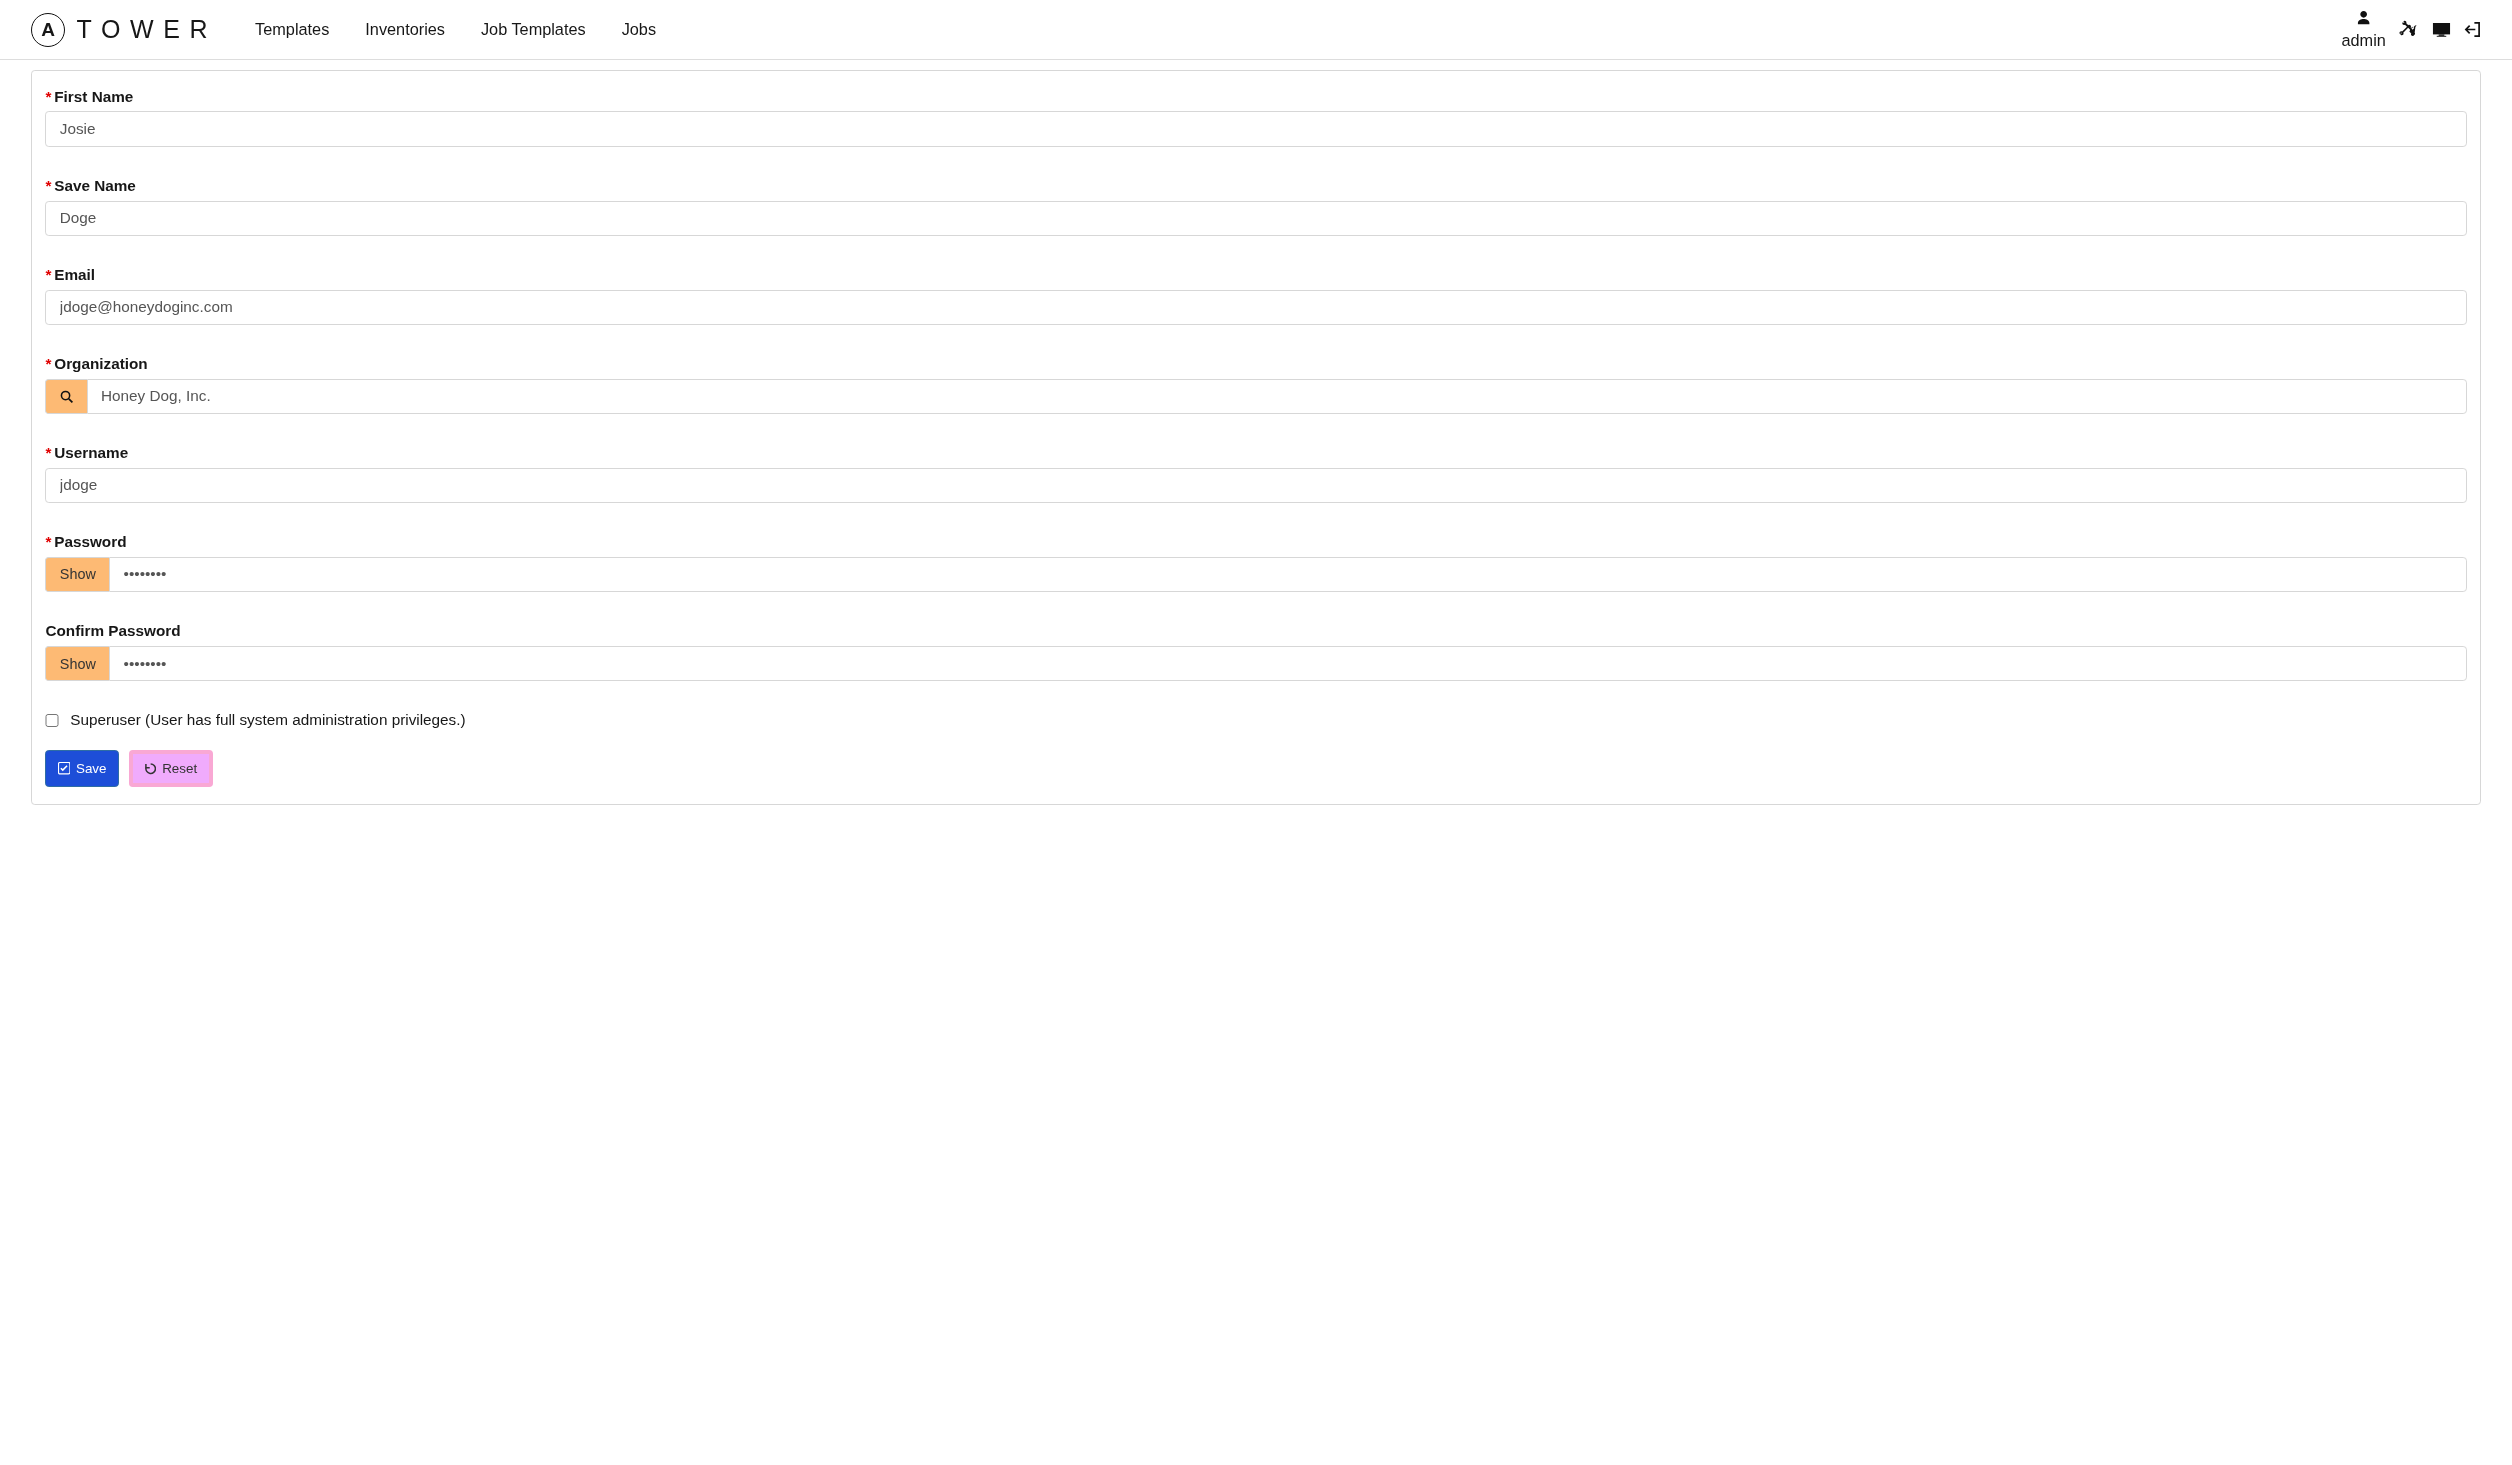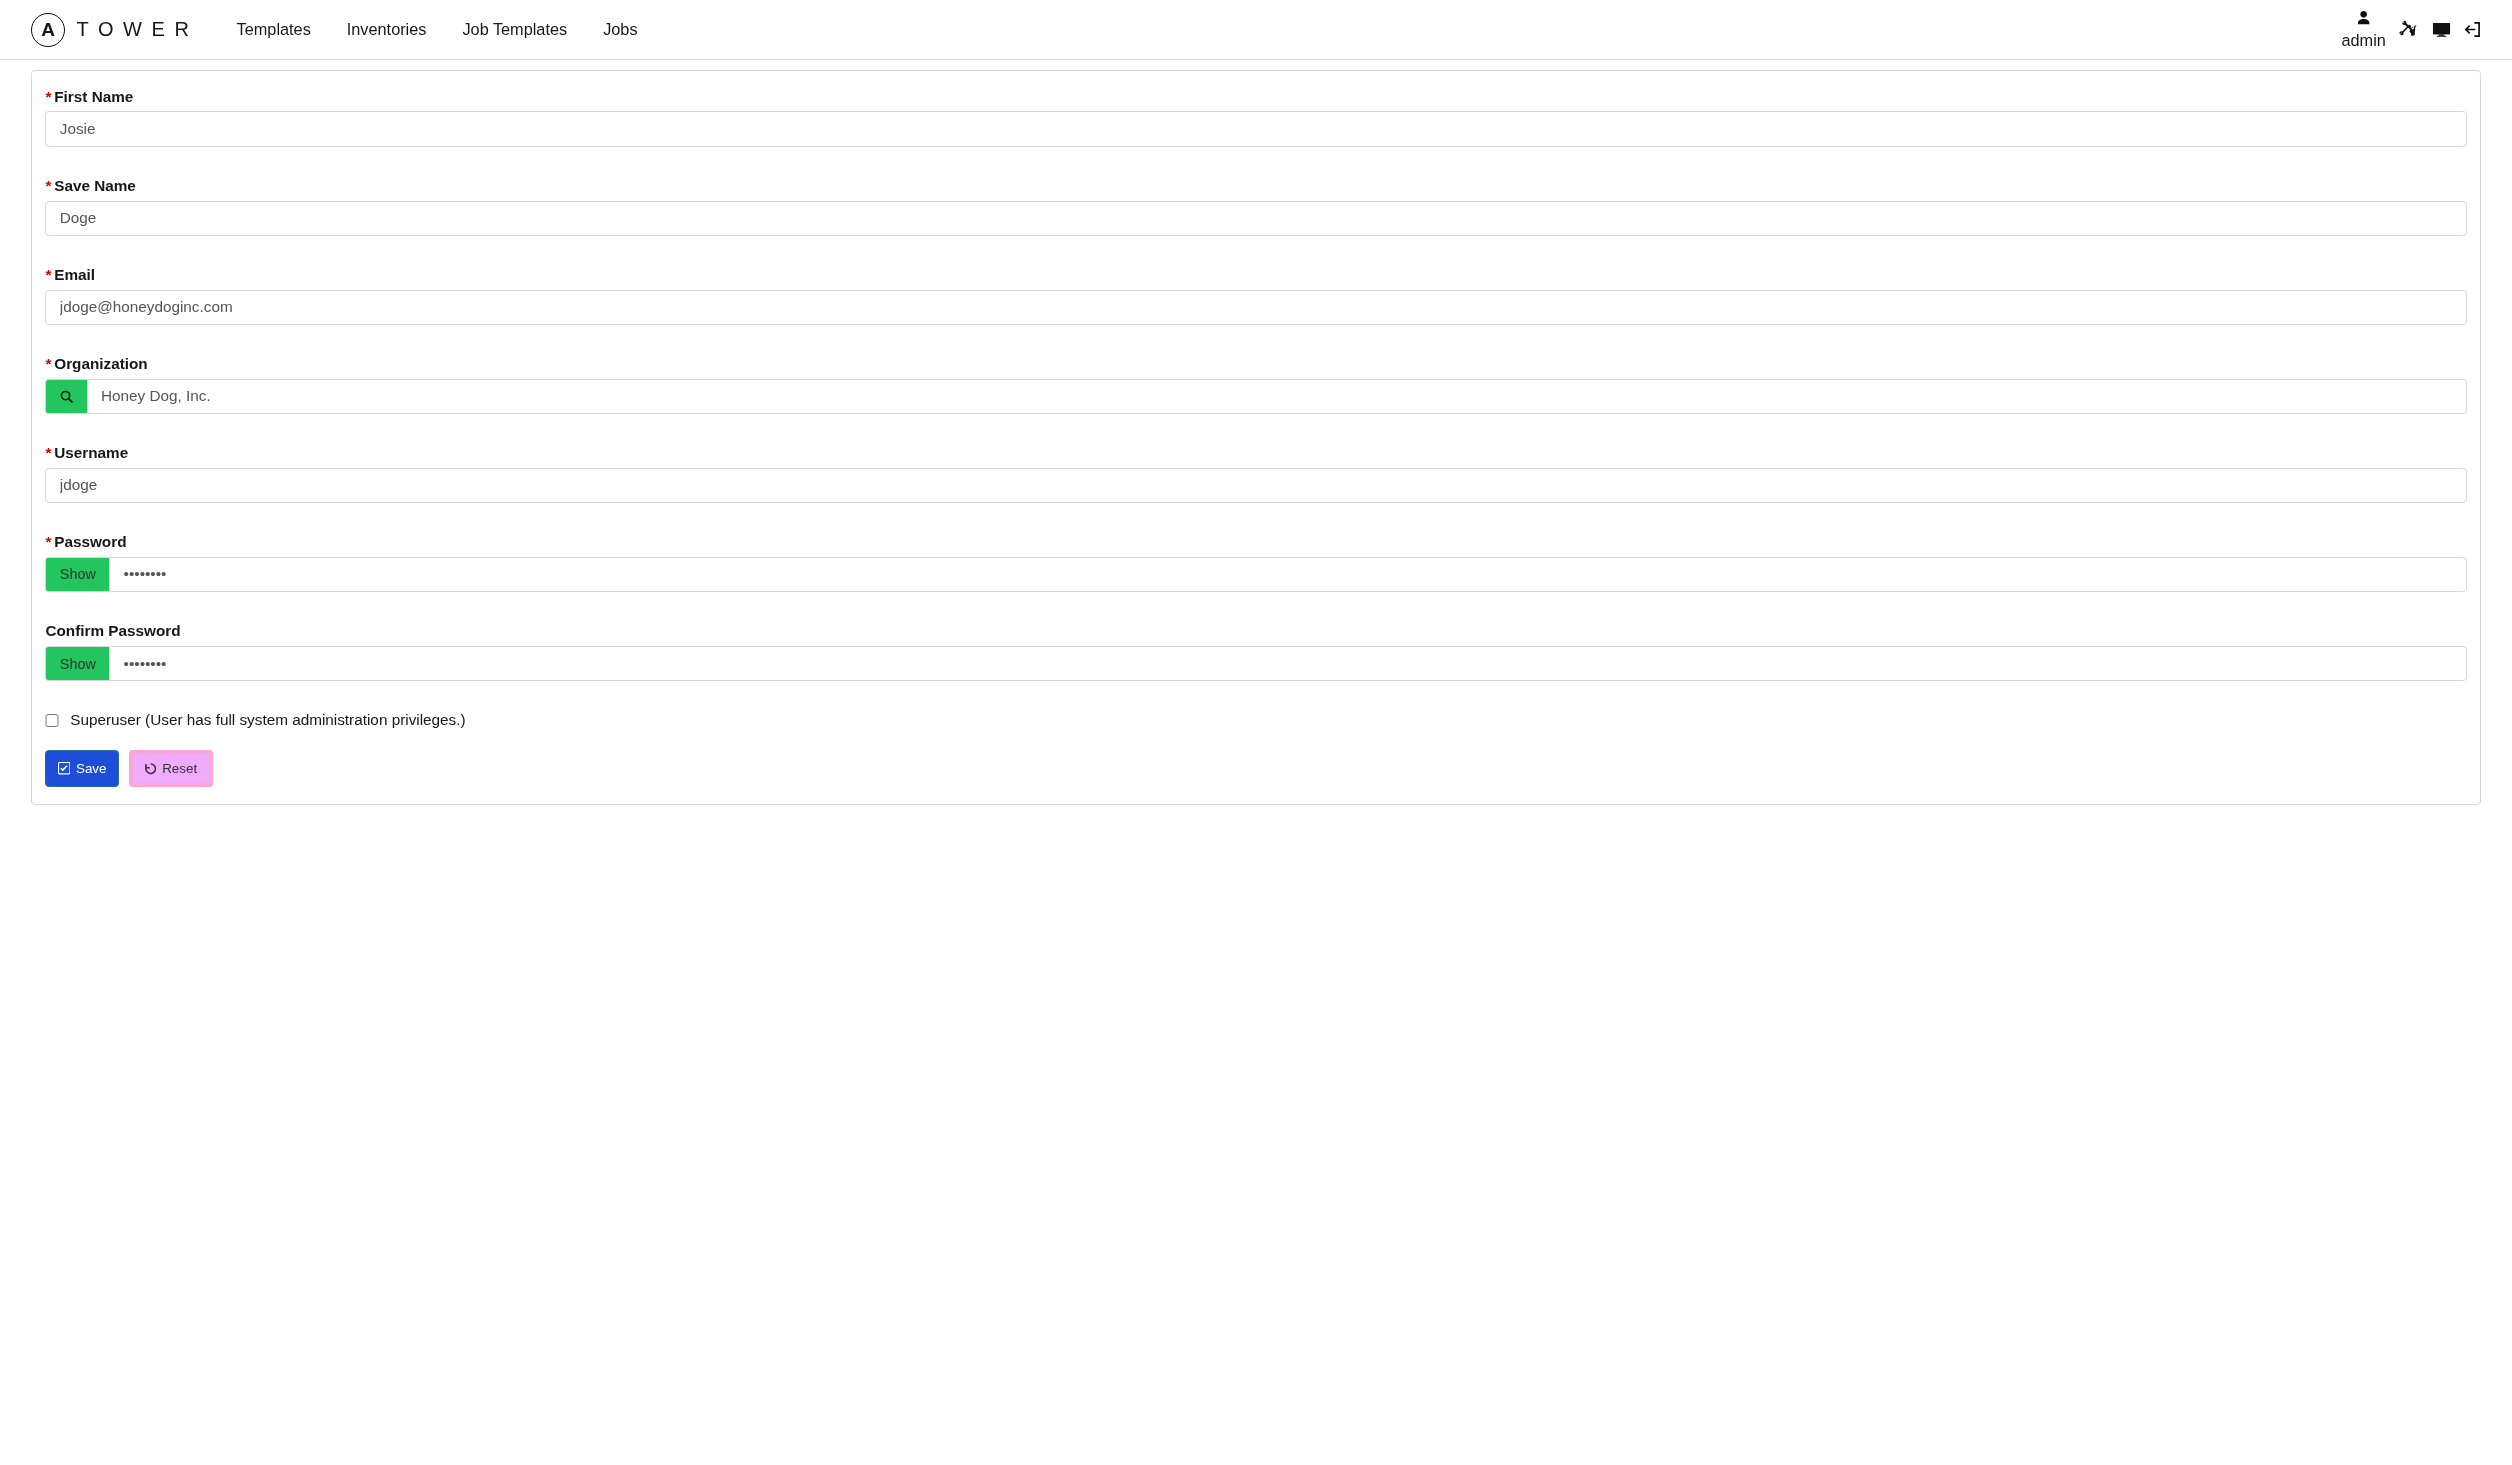--- a/index.html
+++ b/index.html
@@ -23,21 +23,21 @@
   .logo-circle {
     width: 34px; height: 34px;
     border: 1.9px solid #111;
     border-radius: 50%;
     display: flex; align-items: center; justify-content: center;
     margin-right: 11.5px;
     font-weight: 600;
     font-size: 19px;
   }
   .logo-text {
-    font-size: 20px;
+    font-size: 25px;
     letter-spacing: 9.6px;
     font-weight: 400;
   }
   .nav {
     display: flex;
     gap: 36px;
     flex: 1;
   }
   .nav a {
     color: #171717;
@@ -91,21 +91,21 @@
     background: #fff;
   }
   .input-group {
     display: flex;
     width: 100%;
   }
   .input-group .addon {
     border: 1px solid #d7d7d7;
     border-right: none;
     border-radius: 3.8px 0 0 3.8px;
-    background: #22c55e;
+    background: #fdba74;
     padding: 0 13.4px;
     display: flex;
     align-items: center;
     font-size: 14.4px;
     color: #333;
     cursor: pointer;
   }
   .input-group .text-input {
     border-radius: 0 3.8px 3.8px 0;
   }

